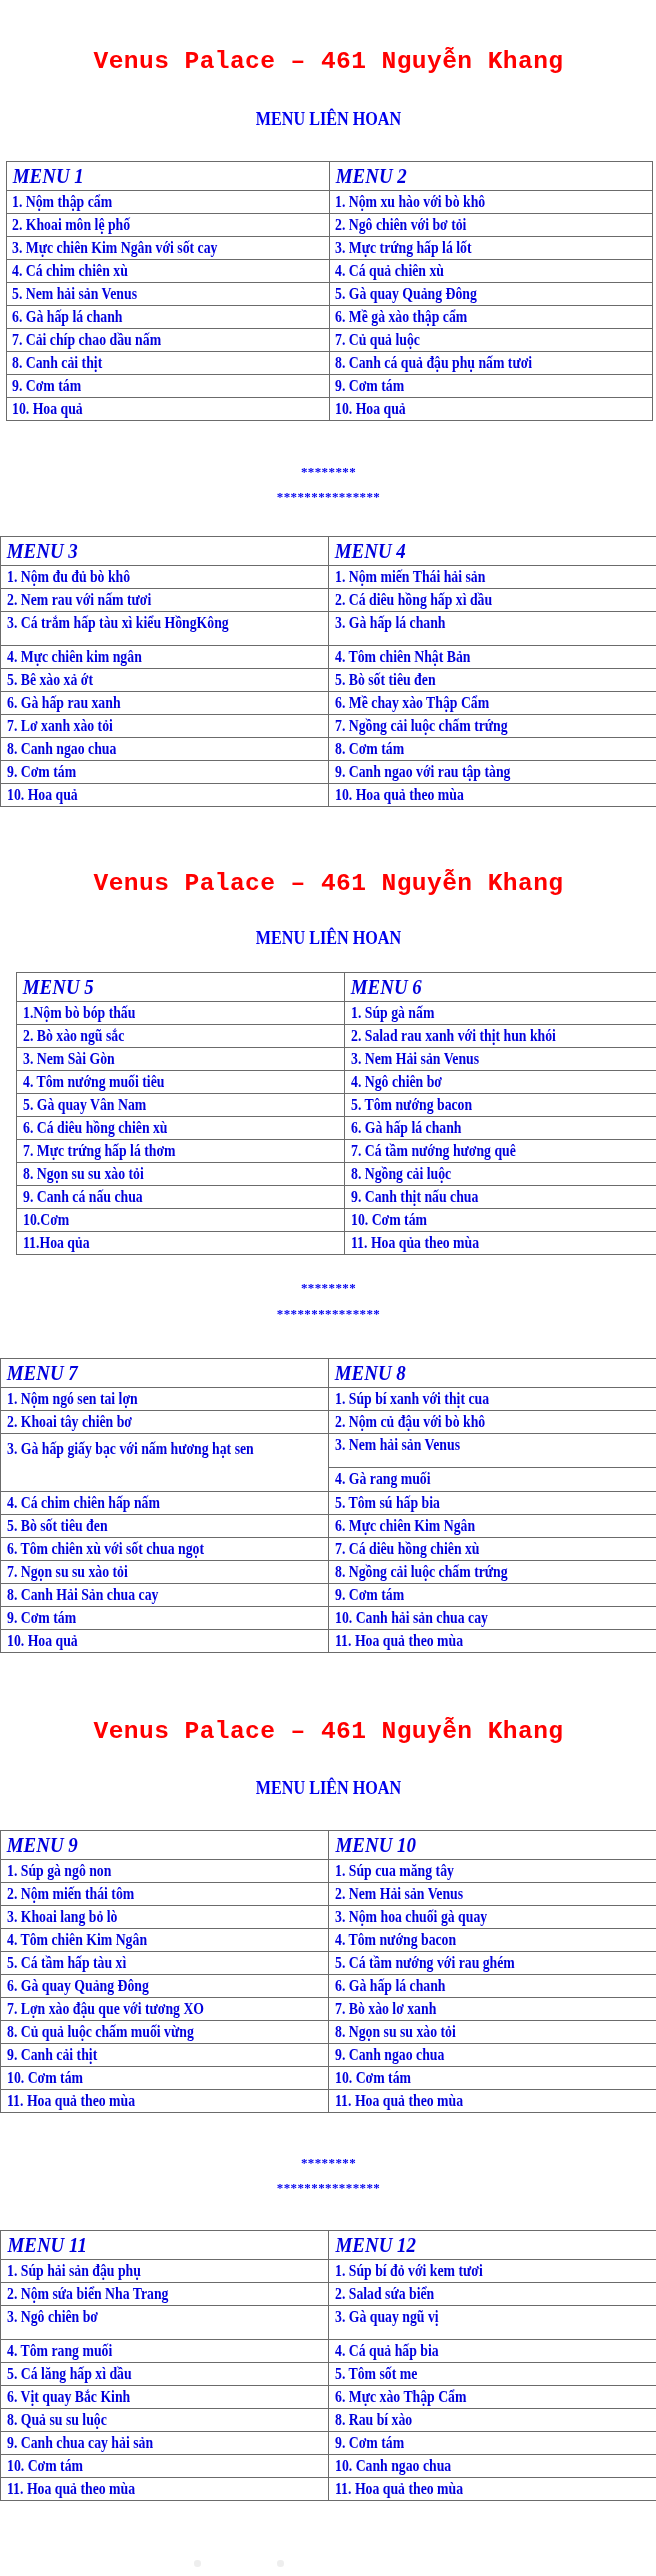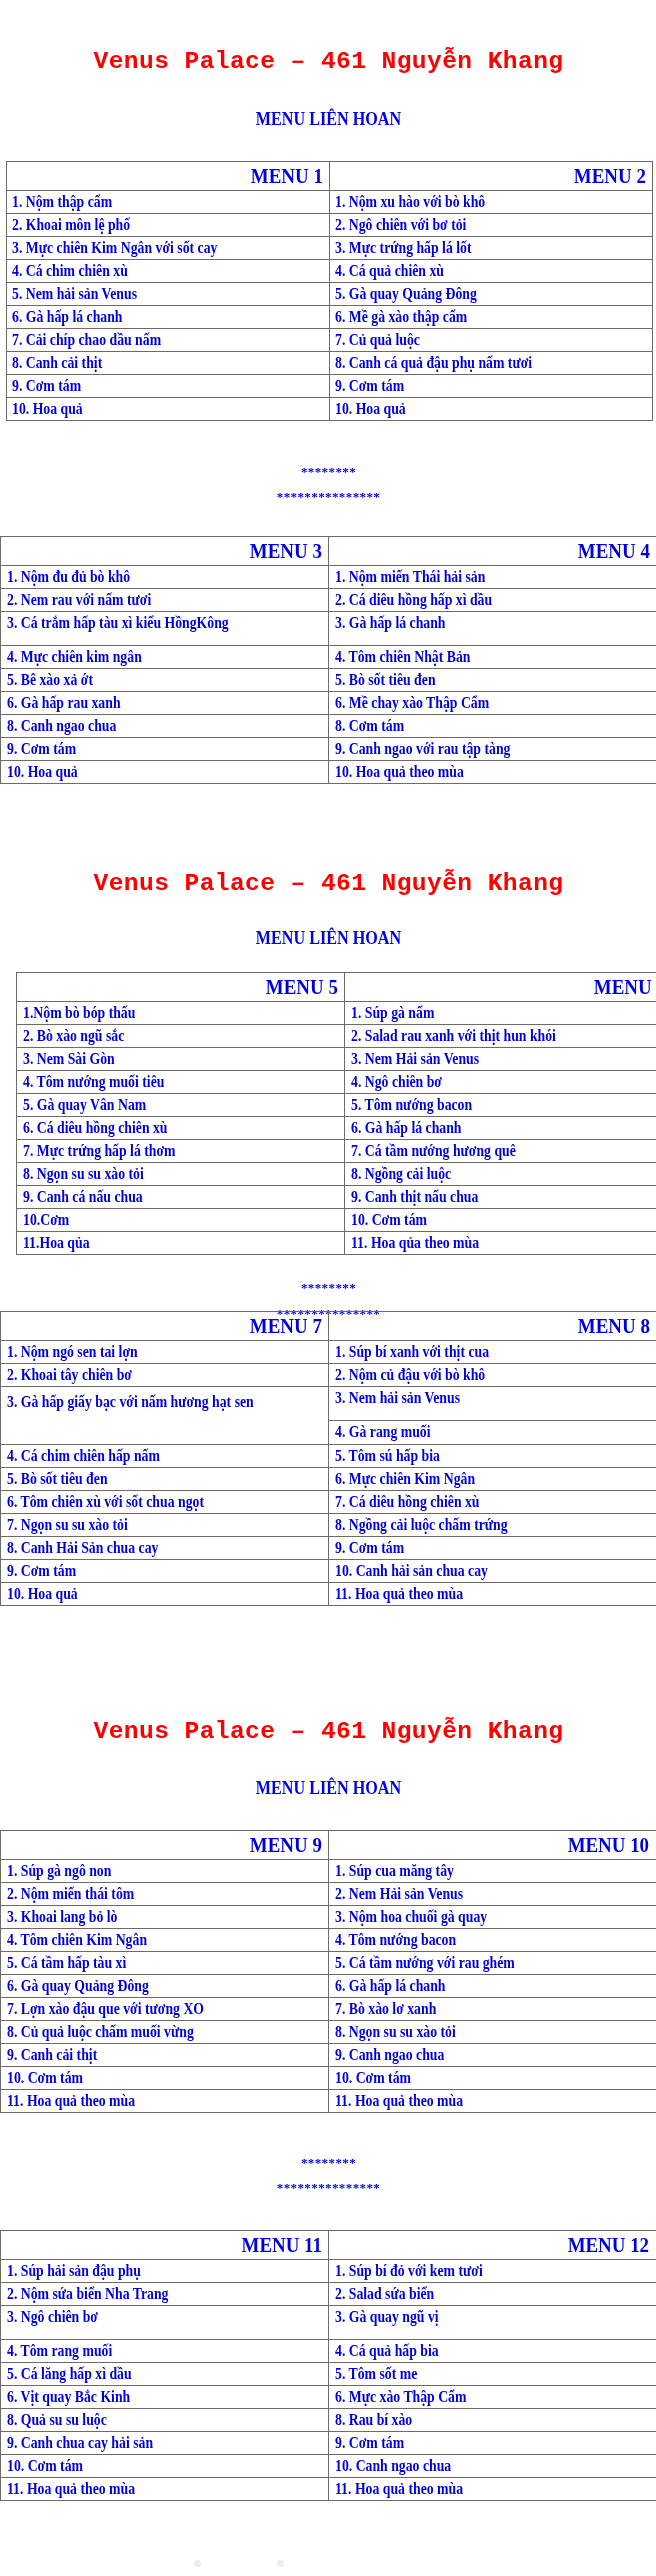--- a/index.html
+++ b/index.html
@@ -46,22 +46,23 @@
     padding: 0 0 0 5.7px;
     vertical-align: top;
     color: #0000dd;
     font-weight: bold;
     font-size: 16px;
     line-height: 22px;
     white-space: nowrap;
     overflow: hidden;
   }
   table.menu-table th {
+    font-style: italic;
     font-size: 22px;
-    text-align: right;
+    text-align: left;
     padding: 0;
     line-height: 28px;
   }
   .cell-text { display: inline-block; transform-origin: left center; transform: scaleX(0.86); }
   .head-text { display: inline-block; transform: scaleX(0.86); }
 
   .abs { position: absolute; left: 0; width: 657px; }
   .faint-dot { position: absolute; width: 6.6px; height: 6.6px; border-radius: 50%; background: #eeeeee; }
 </style>
 </head>
@@ -156,20 +157,24 @@
         </tr>
     <tr>
           <td><span class="cell-text">5. Bê xào xả ớt</span></td>
           <td><span class="cell-text">5. Bò sốt tiêu đen</span></td>
         </tr>
     <tr>
           <td><span class="cell-text">6. Gà hấp rau xanh</span></td>
           <td><span class="cell-text">6. Mề chay xào Thập Cẩm</span></td>
         </tr>
     <tr>
+          <td><span class="cell-text">7. Lơ xanh xào tỏi</span></td>
+          <td><span class="cell-text">7. Ngồng cải luộc chấm trứng</span></td>
+        </tr>
+    <tr>
           <td><span class="cell-text">8. Canh ngao chua</span></td>
           <td><span class="cell-text">8. Cơm tám</span></td>
         </tr>
     <tr>
           <td><span class="cell-text">9. Cơm tám</span></td>
           <td><span class="cell-text">9. Canh ngao với rau tập tàng</span></td>
         </tr>
     <tr>
           <td><span class="cell-text">10. Hoa quả</span></td>
           <td><span class="cell-text">10. Hoa quả theo mùa</span></td>
@@ -233,21 +238,21 @@
     <tr>
           <td><span class="cell-text">11.Hoa qủa</span></td>
           <td><span class="cell-text">11. Hoa qủa theo mùa</span></td>
         </tr>
   </tbody>
     </table>
 
   <p class="stars abs" style="top:1280px;">********</p>
   <p class="stars abs" style="top:1306px;">***************</p>
 
-  <table class="menu-table" style="left:0px; top:1311px; width:657px;">
+  <table class="menu-table" style="left:0px; top:1358px; width:657px;">
     <colgroup>
         <col style="width:328px">
         <col style="width:328px">
       </colgroup>
     <tbody>
         <tr>
       <th><span class="head-text">MENU 7</span></th>
       <th><span class="head-text">MENU 8</span></th>
     </tr>
     <tr>

